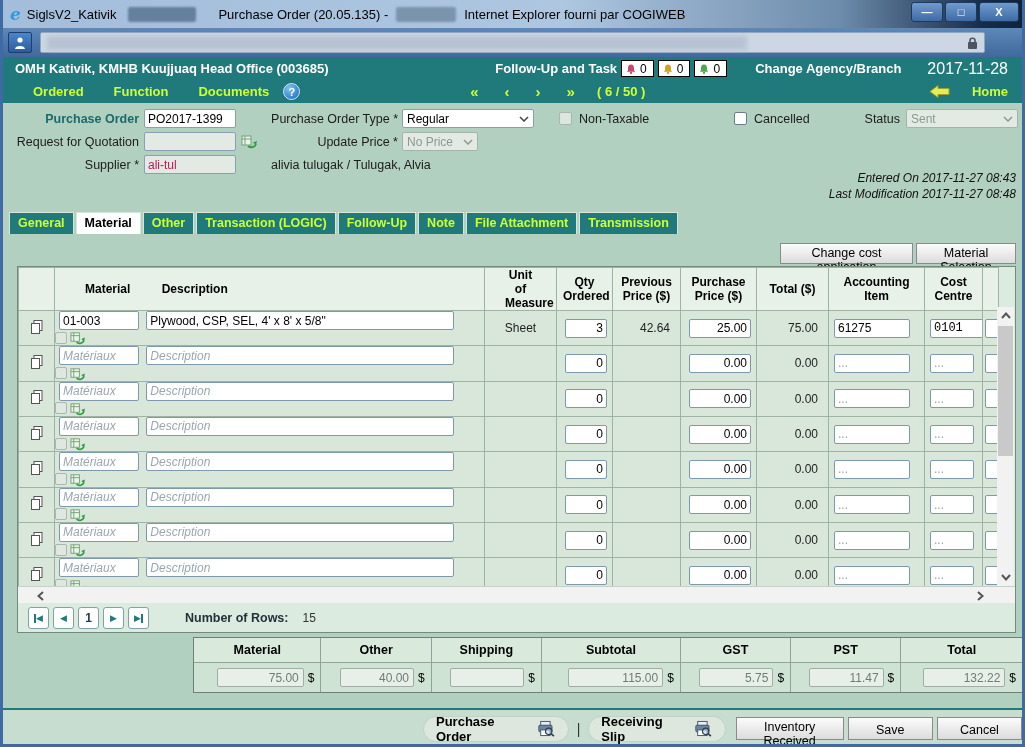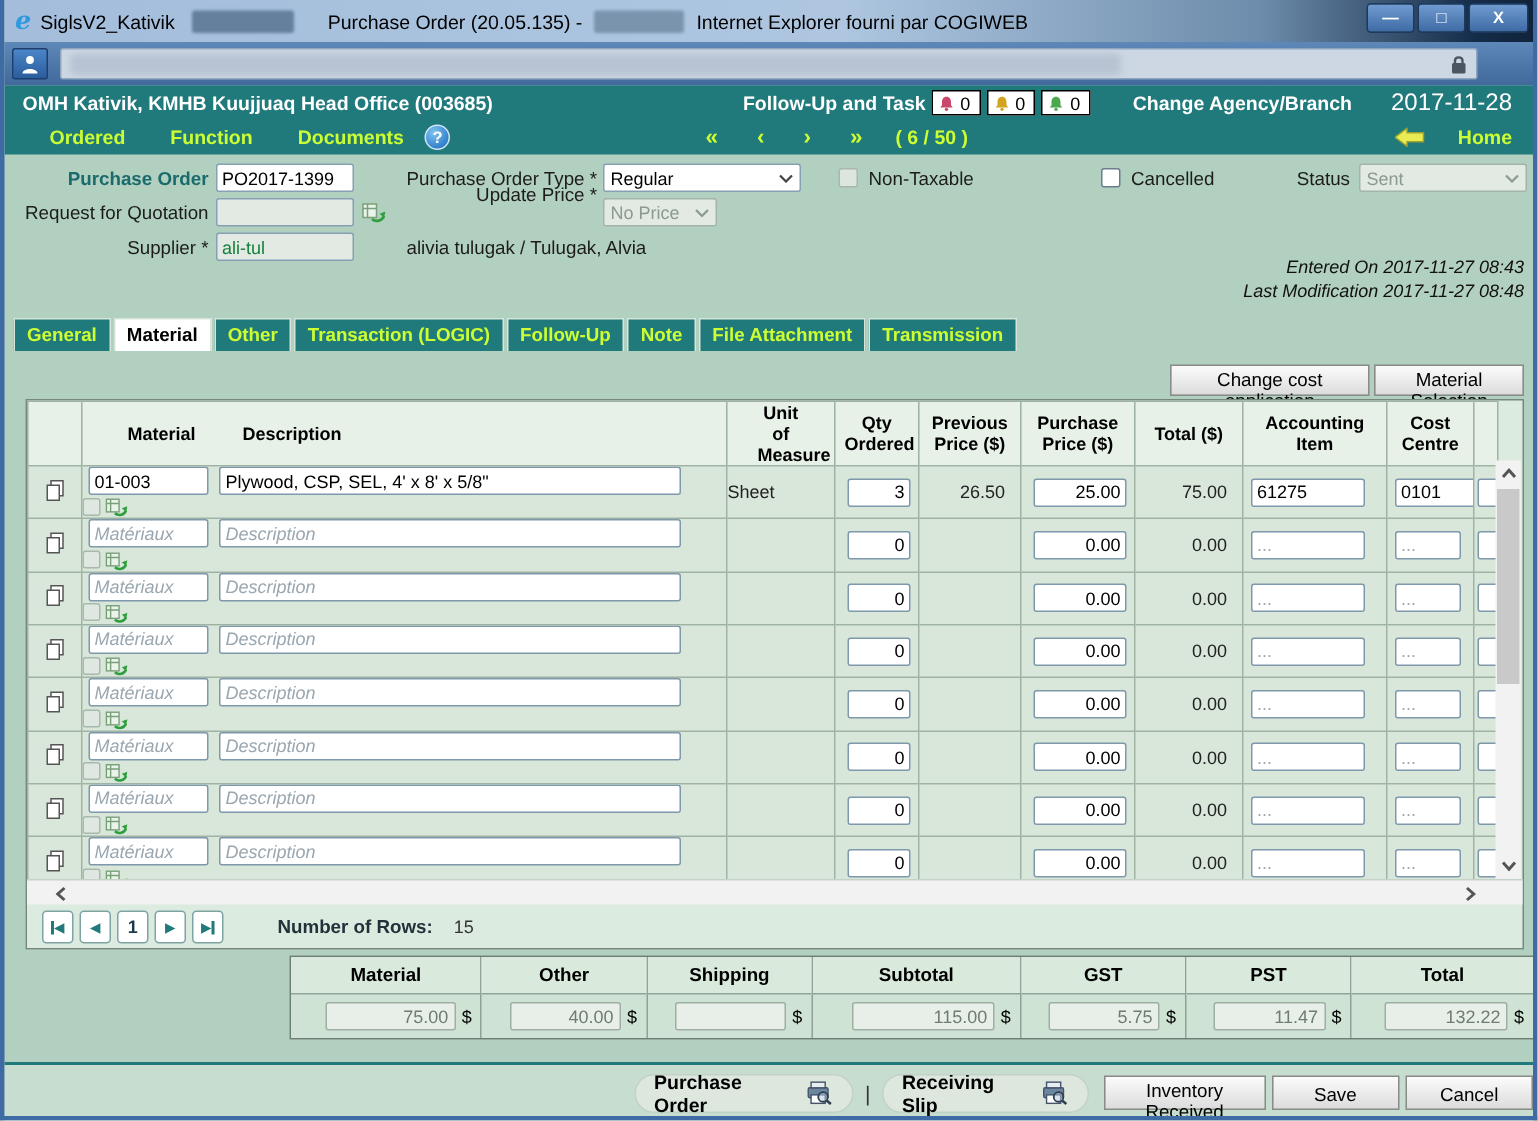--- a/index.html
+++ b/index.html
@@ -38,21 +38,21 @@
   .menu-item { margin-left:30px; cursor:pointer; }
   .help-icon { width:17px; height:17px; border-radius:50%; background:radial-gradient(circle at 35% 30%,#7fc4ef,#1565c0); border:1px solid #cfe6f7; color:#fff; font-size:11px; font-weight:bold; display:inline-flex; align-items:center; justify-content:center; margin-left:14px; }
   .nav-arrows { display:flex; gap:26px; margin-left:170px; font-size:15px; }
   .nav-counter { margin-left:22px; font-size:13px; }
   .home-wrap { margin-left:auto; margin-right:14px; display:flex; align-items:center; gap:22px; }
   
   .form { position:absolute; left:0; top:103px; width:1019px; height:109px; }
   .lbl { position:absolute; text-align:right; color:#1c1c1c; font-size:12.5px; }
   .lbl-teal { color:#1a6b6d; font-weight:bold; }
   .inp { position:absolute; height:19px; border:1px solid #86a0b4; border-radius:2px; background:#fff; font:12px "Liberation Sans",sans-serif; padding:0 3px; }
-  .inp:disabled, .inp.dis { background:#e2eae3; color:#15803d; }
+  .inp:disabled, .inp.dis { background:#e2eae3; color:#be185d; }
   .selbox { position:absolute; height:19px; background:#fff; border:1px solid #86a0b4; border-radius:2px; display:flex; align-items:center; justify-content:space-between; padding:0 4px; font-size:12px; }
   .selbox.dis { background:#e2eae3; color:#8b9a91; border-color:#a3b5ab; }
   .chk { position:absolute; width:13px; height:13px; background:#fff; border:1px solid #6b7d8d; border-radius:2px; }
   .chk.dis { background:#dde6de; border-color:#a8b8ac; }
   .entered { position:absolute; right:6px; font-style:italic; font-size:12px; color:#111; text-align:right; }
   
   .tabs { position:absolute; left:6px; top:212px; display:flex; gap:2px; }
   .tab { height:22px; padding:3px 8px 0; background:#20797b; border:1px solid #d6e5d8; border-bottom:none; color:#ccff33; font-weight:bold; font-size:12.5px; cursor:pointer; }
   .tab.active { background:#fff; color:#000; }
   
@@ -65,21 +65,21 @@
   table.grid th { height:39px; background:#e7f1e8; font-weight:bold; color:#000; }
   table.grid td { height:33px; background:#d8e7da; }
   .hdr-matdesc { text-align:left; }
   .hdr-matdesc span { display:inline-block; }
   .cell-rowhead { text-align:center; }
   .ginp { border:1px solid #7e98ac; border-radius:2px; background:#fff; height:19px; font:12px "Liberation Sans",sans-serif; padding:0 3px; }
   .ginp.num { text-align:right; }
   .mat-input::placeholder, .desc-input::placeholder { font-style:italic; color:#9aa7b0; }
   .acct-input::placeholder, .cc-input::placeholder { color:#9aa7b0; }
   .static-num { display:block; text-align:right; padding-right:10px; color:#222; }
-  .uom { display:block; color:#222; }
+  .uom { display:block; text-align:center; color:#222; }
   .desc-extra { display:inline-flex; align-items:center; gap:3px; vertical-align:middle; }
   .mini-chk { width:12px; height:12px; background:#dfe8e0; border:1px solid #a8b8ac; border-radius:2px; display:inline-block; }
   
   .vscroll { position:absolute; right:1px; top:40px; width:17px; height:279px; background:#f2f2f2; }
   .vthumb { position:absolute; left:1px; top:19px; width:15px; height:130px; background:#c9c9c9; }
   .sbtn { position:absolute; width:17px; height:17px; display:flex; align-items:center; justify-content:center; }
   .hscroll { position:absolute; left:0; top:319px; width:997px; height:17px; background:#f2f2f2; border-top:1px solid #c5d2c8; }
   
   .pager { position:absolute; left:0; top:336px; width:997px; height:30px; display:flex; align-items:center; }
   .pbtn { width:21px; height:22px; background:#fff; border:1px solid #7fa3a3; border-radius:3px; margin-left:4px; display:flex; align-items:center; justify-content:center; color:#20797b; font-size:9px; cursor:pointer; }
@@ -215,21 +215,21 @@
     <span class="lbl" style="left:0;top:32px;width:136px;">Request for Quotation</span>
     <input class="inp dis" style="left: 141px; top: 29px; width: 92px;" disabled="" value="">
     <svg style="position:absolute;left:238px;top:30px;" width="16" height="16" viewBox="0 0 16 16">
       <rect x="1" y="3" width="9" height="9" fill="#eaf4ea" stroke="#7aa07a"></rect>
         <line x1="1" y1="6" x2="10" y2="6" stroke="#7aa07a"></line>
         <line x1="4" y1="3" x2="4" y2="12" stroke="#7aa07a"></line>
       <path d="M7 13 a5 5 0 0 0 8 -2" fill="none" stroke="#2e9e3e" stroke-width="1.8"></path>
         <polygon points="15,12 16,8 12,9.5" fill="#2e9e3e"></polygon>
     </svg>
 
-    <span class="lbl" style="left:240px;top:20px;width:155px;">Update Price *</span>
+    <span class="lbl" style="left:240px;top:32px;width:155px;">Update Price *</span>
     <div class="selbox dis" style="left:399px;top:29px;width:76px;">
       <span>No Price</span>
       <svg width="10" height="6" viewBox="0 0 10 6">
           <polyline points="1,1 5,5 9,1" fill="none" stroke="#8b9a91" stroke-width="1.5"></polyline>
         </svg>
     </div>
 
     <span class="lbl" style="left:0;top:55px;width:136px;">Supplier *</span>
     <input class="inp dis" style="left: 141px; top: 52px; width: 92px;" disabled="" value="ali-tul">
     <span class="lbl" style="left:268px;top:55px;text-align:left;">alivia tulugak / Tulugak, Alvia</span>
@@ -304,28 +304,28 @@
             <path d="M7 13 a5 5 0 0 0 8 -2" fill="none" stroke="#2e9e3e" stroke-width="1.8"></path>
                     <polygon points="15,12 16,8 12,9.5" fill="#2e9e3e"></polygon>
           </svg>
         </span>
       </td>
       <td>
                 <span class="uom">Sheet</span>
               </td>
       <td style="text-align:right;"><input class="ginp num qty-input" style="width: 42px; margin-right: 5px;" value="3"></td>
       <td>
-                <span class="static-num prev">26.50</span>
+                <span class="static-num prev">42.64</span>
               </td>
       <td style="text-align:right;"><input class="ginp num price-input" style="width: 62px; margin-right: 5px;" value="25.00"></td>
       <td>
                 <span class="static-num total">75.00</span>
               </td>
       <td><input class="ginp acct-input" style="width: 76px; margin-left: 5px;" value="61275"></td>
-      <td><input class="ginp cc-input" style="width: 66px; margin-left: 5px;" value="0101"></td>
+      <td><input class="ginp cc-input" style="width: 66px; margin-left: 5px; font-family: Liberation Mono, monospace;" value="0101"></td>
       <td><input class="ginp" style="width: 24px; margin-left: 2px;"></td>
     </tr>
 
     <tr>
       <td class="cell-rowhead">
         <svg width="16" height="16" viewBox="0 0 16 16">
           <rect x="5" y="1.5" width="8" height="10" fill="#fff" stroke="#555"></rect>
           <rect x="2.5" y="4.5" width="8" height="10" fill="#fff" stroke="#555"></rect>
         </svg>
       </td>

